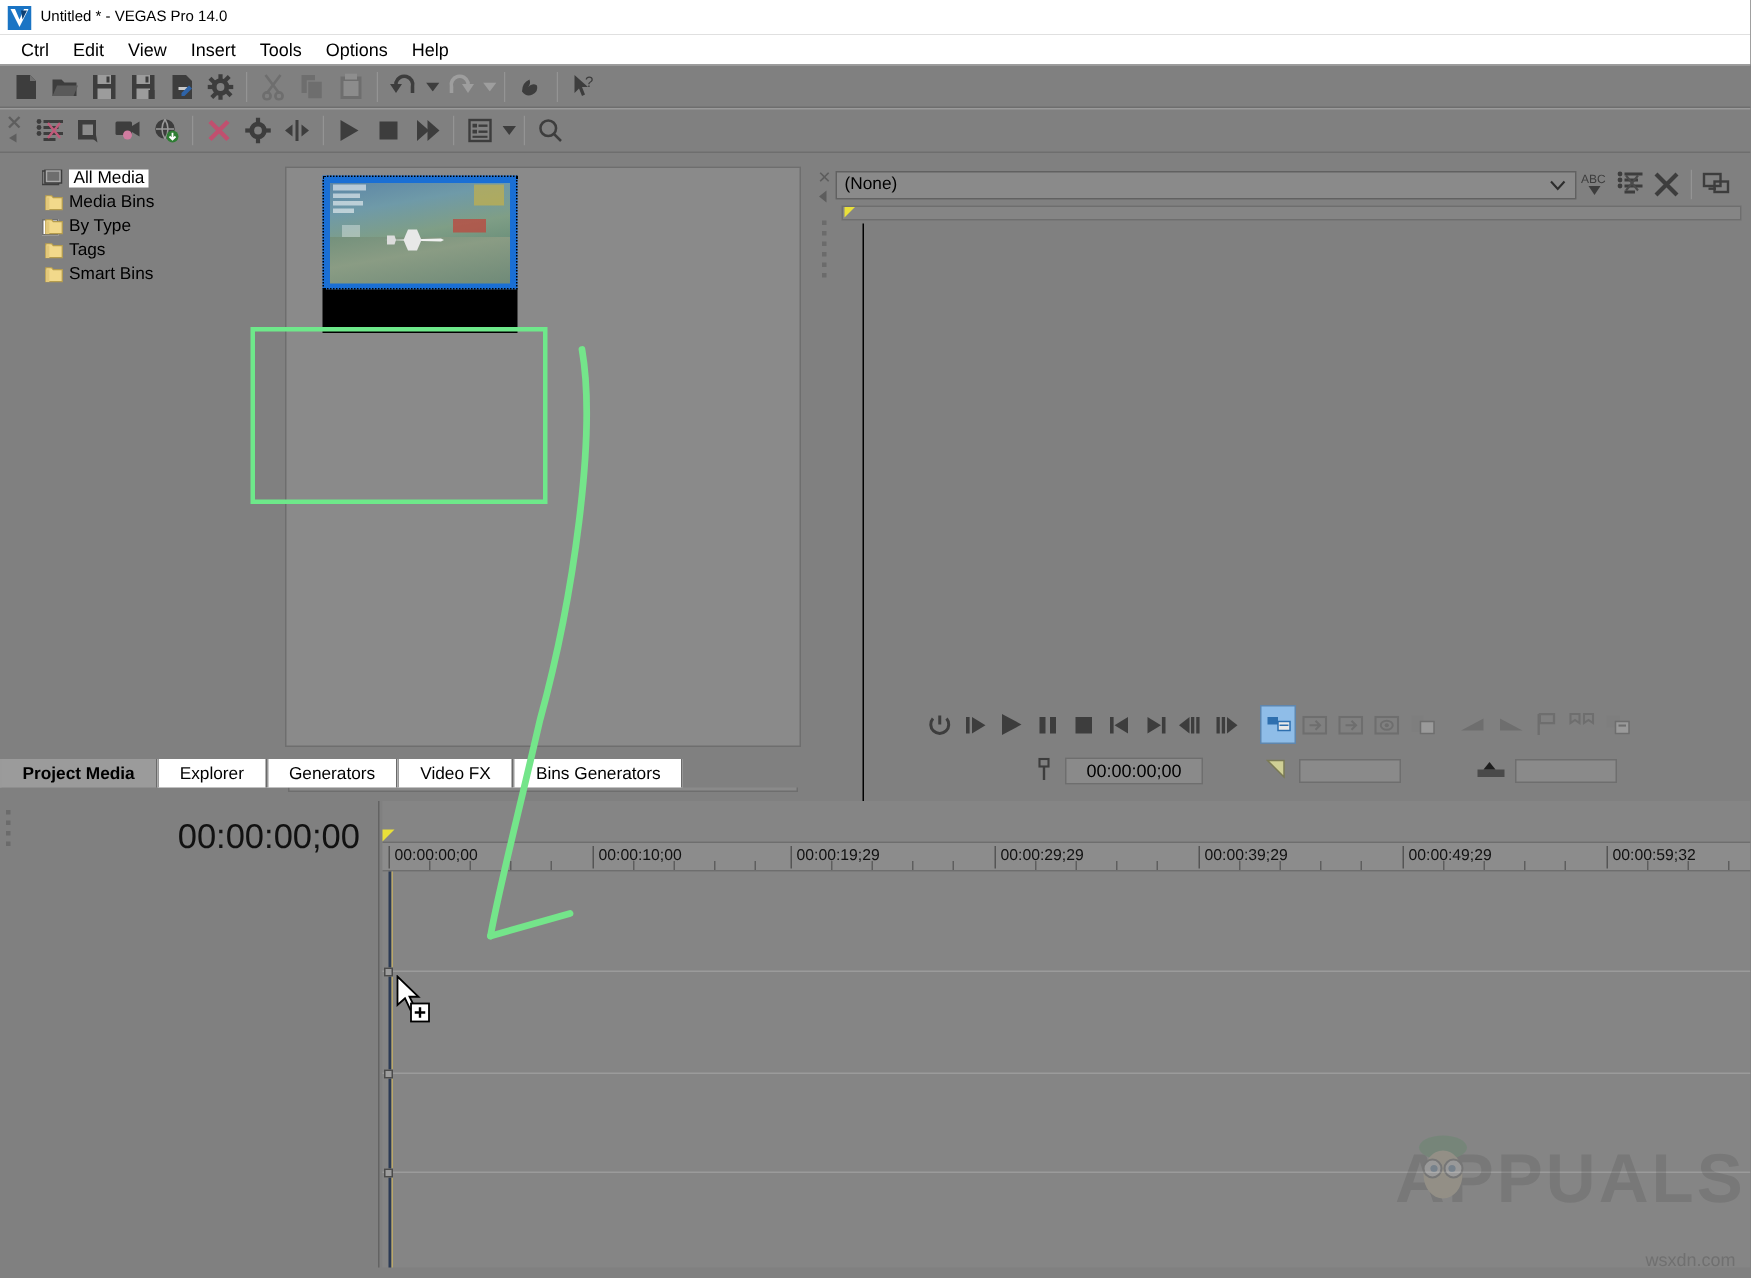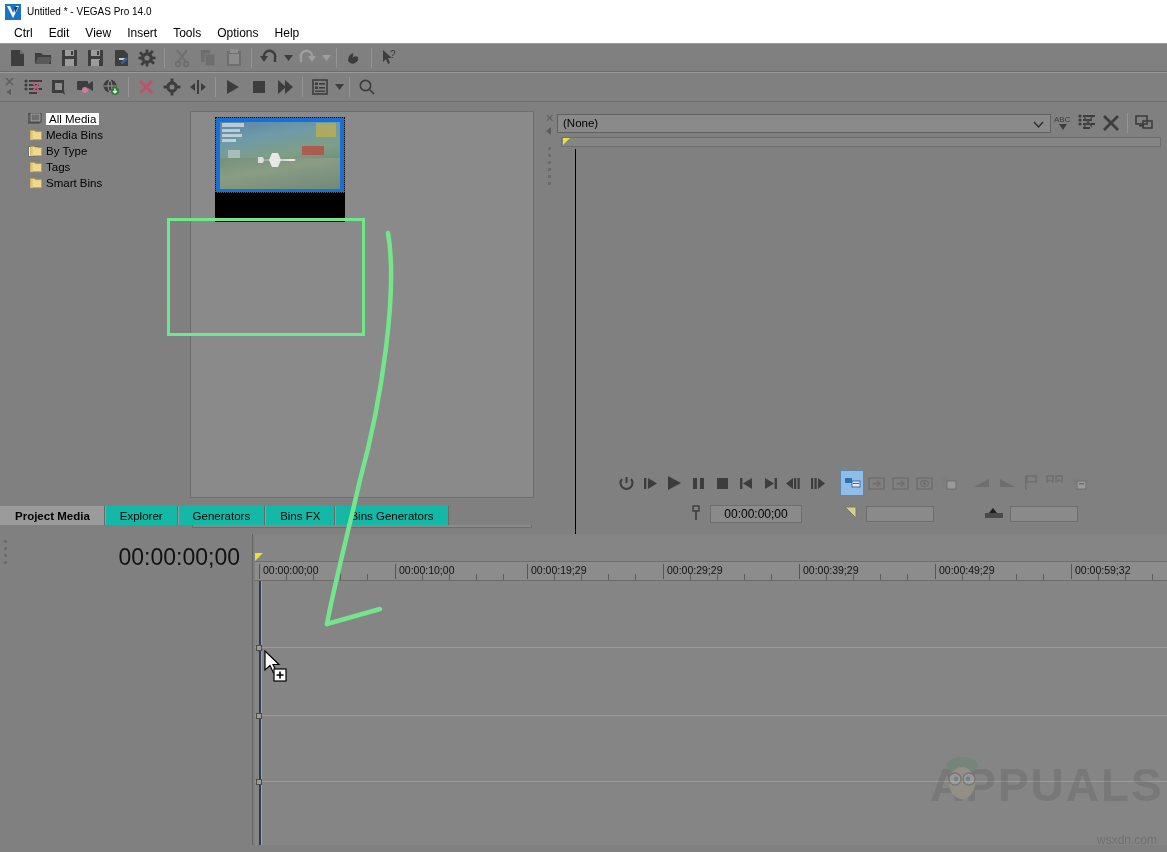--- a/index.html
+++ b/index.html
@@ -56,21 +56,21 @@
   #tagsfield { position:absolute; left:192px; top:397px; width:340px; height:22px; background:#8a8a8a; border:1px solid #6e6e6e; display:flex; align-items:center; padding-left:6px; }
   #tagsfield .ph { font-style:italic; color:#555; font-size:11.5px; }
   
   #shortcuts { position:absolute; left:193px; top:428px; width:340px; }
   .sc-row { display:flex; height:15px; font-size:11.5px; color:#000; }
   .sc-row .c1 { width:195px; }
   #mediainfo { position:absolute; left:193px; top:480px; width:345px; font-size:11.5px; color:#000; line-height:14px; white-space:nowrap; overflow:hidden; }
   
   #tabstrip { position:absolute; left:0; top:506px; width:539px; height:19px; background:#808080; display:flex; align-items:center; }
   .tab { height:19px; padding:0 14px; display:flex; align-items:center; font-size:11.5px; color:#000;
-         background:#14b8a6; border-left:1px solid #9a9a9a; border-right:1px solid #6a6a6a; }
+         background:#ffffff; border-left:1px solid #9a9a9a; border-right:1px solid #6a6a6a; }
   .tab.active { background:#9b9b9b; font-weight:bold; }
   
   #prev-left { position:absolute; left:0; top:0; width:14px; height:425px; background:#808080; }
   #prev-left .x { position:absolute; left:2px; top:3px; font-size:11px; color:#5d5d5d; }
   #prev-left .ar { position:absolute; left:3px; top:18px; width:0;height:0;border-top:4px solid transparent;border-bottom:4px solid transparent;border-right:5px solid #5d5d5d; }
   #prev-left .grip { position:absolute; left:5px; top:38px; width:4px; height:54px; }
   #prev-left .grip i { display:block; width:3px; height:3px; background:#6b6b6b; margin-bottom:4px; }
   #prevtoolbar { position:absolute; left:14px; top:2px; width:608px; height:24px; display:flex; align-items:center; }
   #prevselect { width:494px; height:19px; background:#8a8a8a; border:1px solid #616161; display:flex; align-items:center; padding-left:5px; position:relative; font-size:11.5px; }
   #prevselect .chev { position:absolute; right:6px; top:4px; }
@@ -673,21 +673,21 @@
         <path d="M5 7 L9 2 L13 7 Z" fill="#1e1e1e"></path>
       </svg>
   </span>
   <span class="smallfield" style="margin-left:6px;"></span>
 </div>
 
 <div id="tabstrip">
   <div class="tab active">Project Media</div>
   <div class="tab">Explorer</div>
   <div class="tab">Generators</div>
-  <div class="tab">Bins FX</div>
+  <div class="tab">Video FX</div>
   <div class="tab">Bins Generators</div>
 </div>
 
 <div id="timeline">
   <div id="tl-left">
     <div id="tl-grip">
         <i></i>
         <i></i>
         <i></i>
         <i></i>

